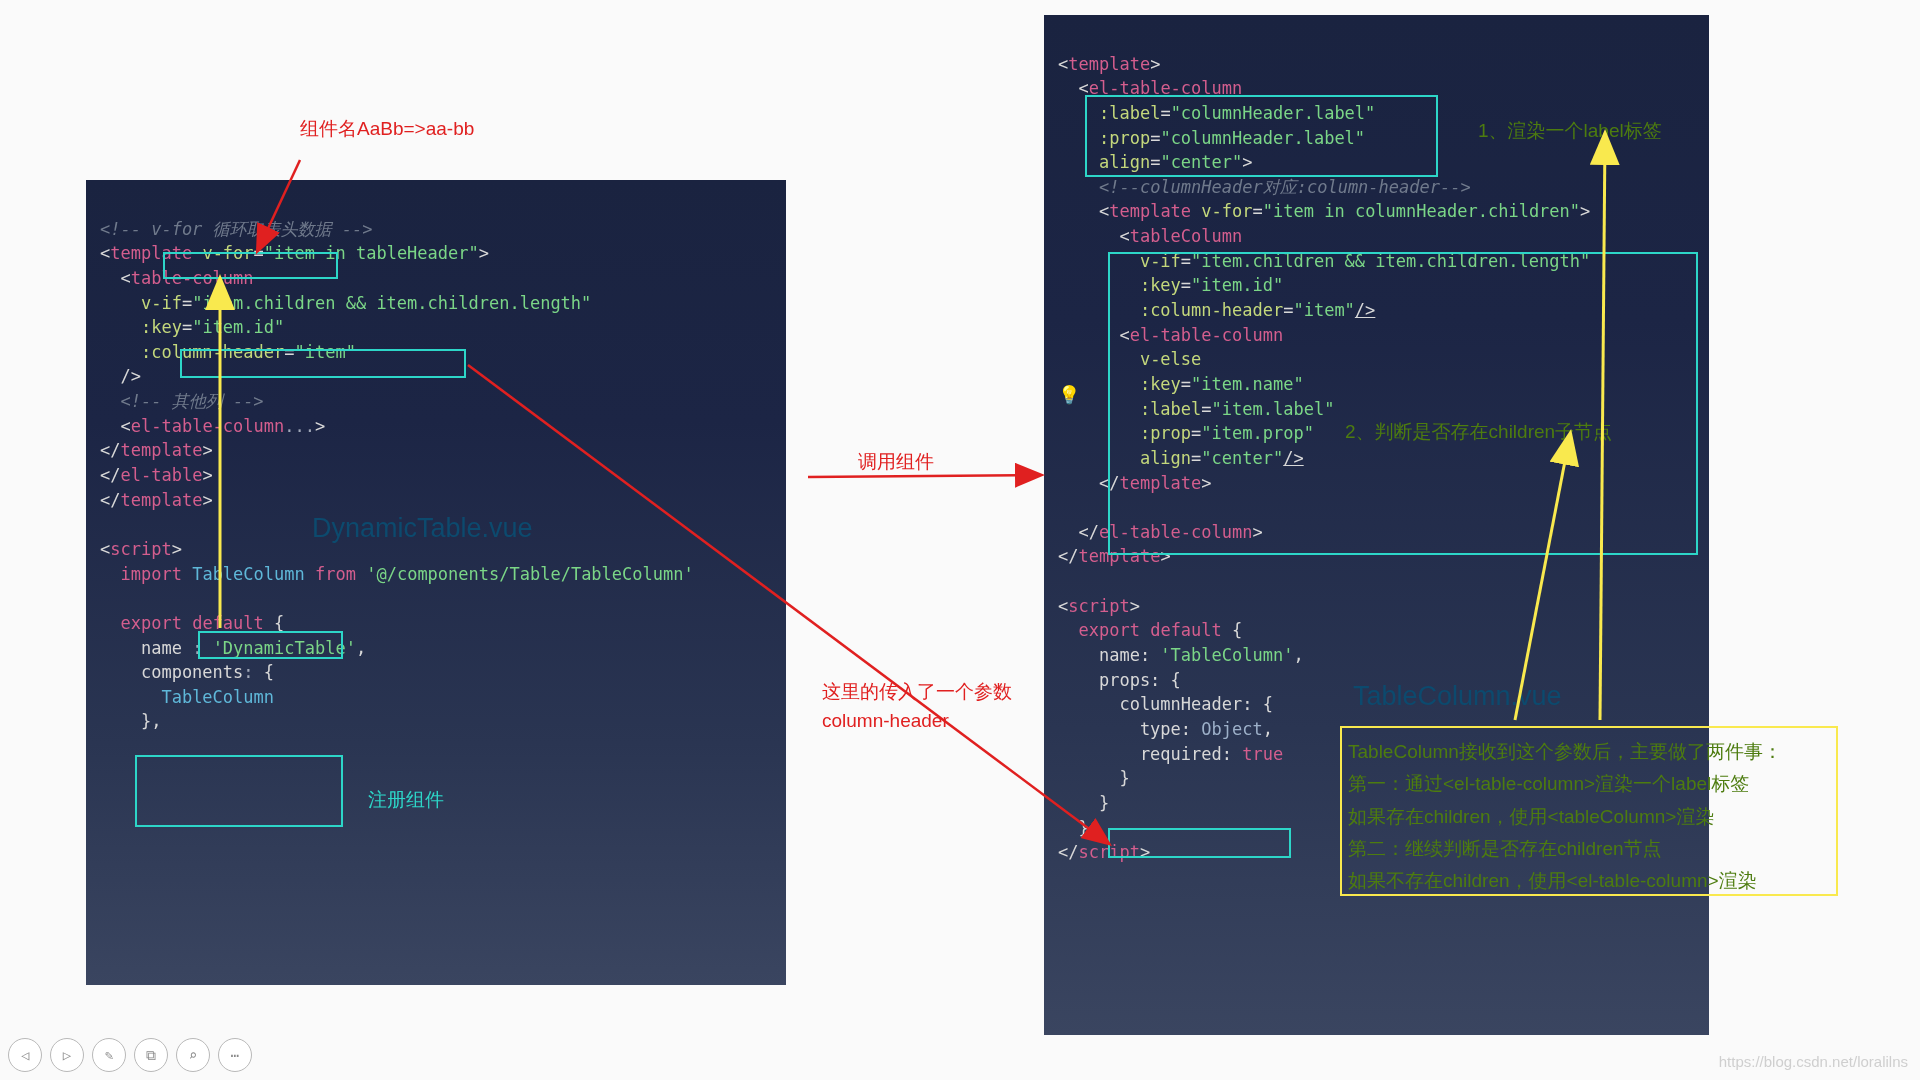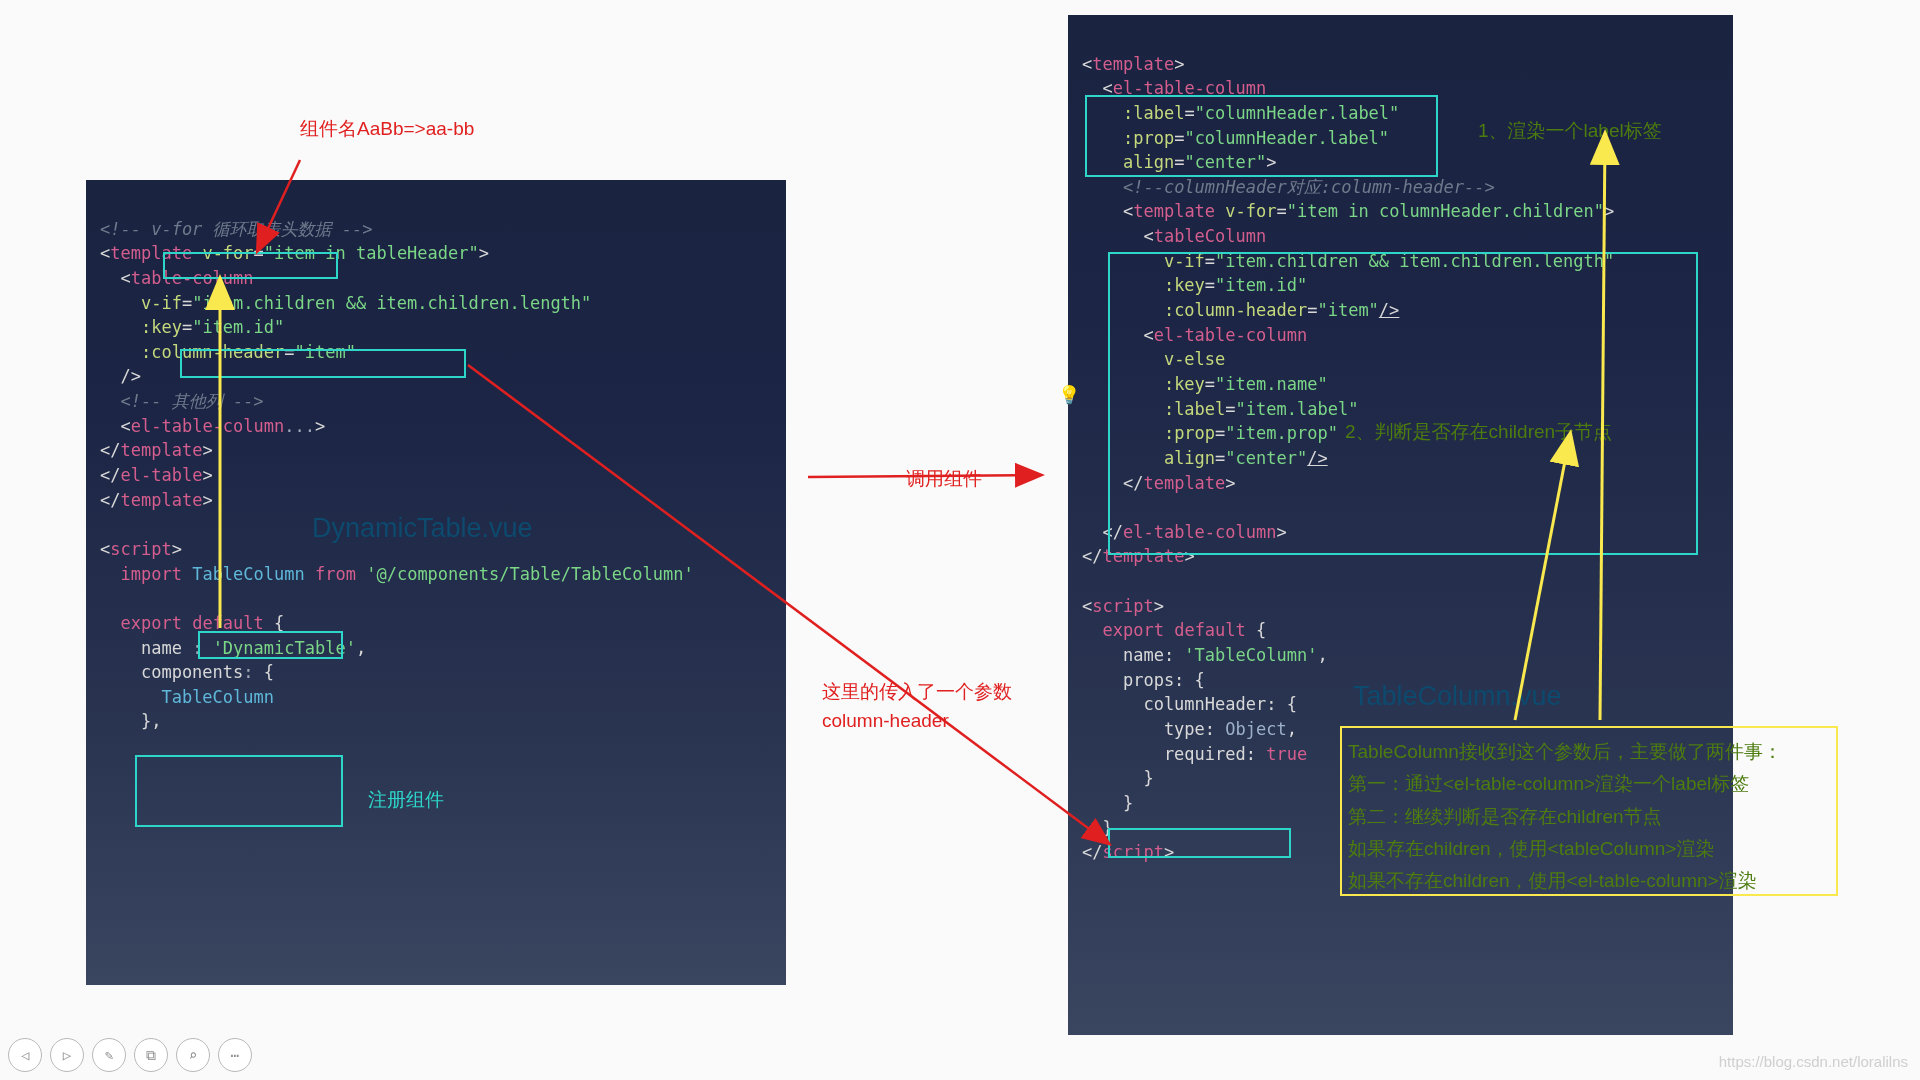--- a/index.html
+++ b/index.html
@@ -14,21 +14,21 @@
   .code-block {
     position: absolute;
     background: linear-gradient(180deg, #1a2340 0%, #1c2545 30%, #2a3552 70%, #3a4560 100%);
     color: #d8d8d8;
     font-size: 17px;
     line-height: 1.45;
     padding: 12px 14px;
     white-space: pre;
   }
   .code-left { left: 86px; top: 180px; width: 700px; height: 805px; }
-  .code-right { left: 1068px; top: 15px; width: 665px; height: 1020px; }
+  .code-right { left: 1044px; top: 15px; width: 665px; height: 1020px; }
   
   
   .cmt { color: #707a8c; font-style: italic; }
   .tag { color: #d45e8e; }
   .attr { color: #c4d87c; }
   .str { color: #7bd687; }
   .brk { color: #d8d8d8; }
   .punct { color: #a0a8b8; }
   .kw { color: #d45e8e; }
   .fn { color: #5fb8d9; }
@@ -162,35 +162,35 @@
 
 <div class="hl-box" style="left:1085px; top:95px; width:353px; height:82px;"></div>
 <div class="hl-box" style="left:1108px; top:252px; width:590px; height:303px;"></div>
 <div class="hl-box" style="left:1108px; top:828px; width:183px; height:30px;"></div>
 
 <div class="hl-yellow" style="left:1340px; top:726px; width:498px; height:170px;"></div>
 
 <div class="annotation red" style="left:300px; top:115px;">
   <div>组件名AaBb=&gt;aa-bb</div>
 </div>
-<div class="annotation red" style="left:858px; top:465px;margin-left:48px;">调用组件</div>
+<div class="annotation red" style="left:858px; top:448px;">调用组件</div>
 <div class="annotation red" style="left:822px; top:678px;">
   <div>这里的传入了一个参数</div>
   <div>column-header</div>
 </div>
 <div class="annotation cyan" style="left:368px; top:786px;">注册组件</div>
 <div class="annotation orange-lbl" style="left:312px; top:508px;">DynamicTable.vue</div>
 <div class="annotation orange-lbl" style="left:1353px; top:676px;">TableColumn.vue</div>
 <div class="annotation magenta" style="left:1478px; top:117px;">1、渲染一个label标签</div>
 <div class="annotation magenta" style="left:1345px; top:418px;">2、判断是否存在children子节点</div>
 <div class="annotation magenta" style="left:1348px; top:736px; white-space:normal; width:480px; line-height:1.7;">
   <div>TableColumn接收到这个参数后，主要做了两件事：</div>
   <div><span>第一：通过</span><span>&lt;el-table-column&gt;</span><span>渲染一个label标签</span></div>
+  <div><span>如果存在children，使用</span><span>&lt;tableColumn&gt;</span><span>渲染</span></div>
   <div>第二：继续判断是否存在children节点</div>
-  <div><span>如果存在children，使用</span><span>&lt;tableColumn&gt;</span><span>渲染</span></div>
   <div><span>如果不存在children，使用</span><span>&lt;el-table-column&gt;</span><span>渲染</span></div>
 </div>
 
 <div class="bulb" style="left:1058px; top:384px;">💡</div>
 
 <svg class="overlay">
   <defs>
     <marker id="arr-red" markerWidth="12" markerHeight="12" refX="10" refY="5" orient="auto">
       <path d="M0,0 L12,5 L0,10 z" fill="#e02020"></path>
     </marker>

